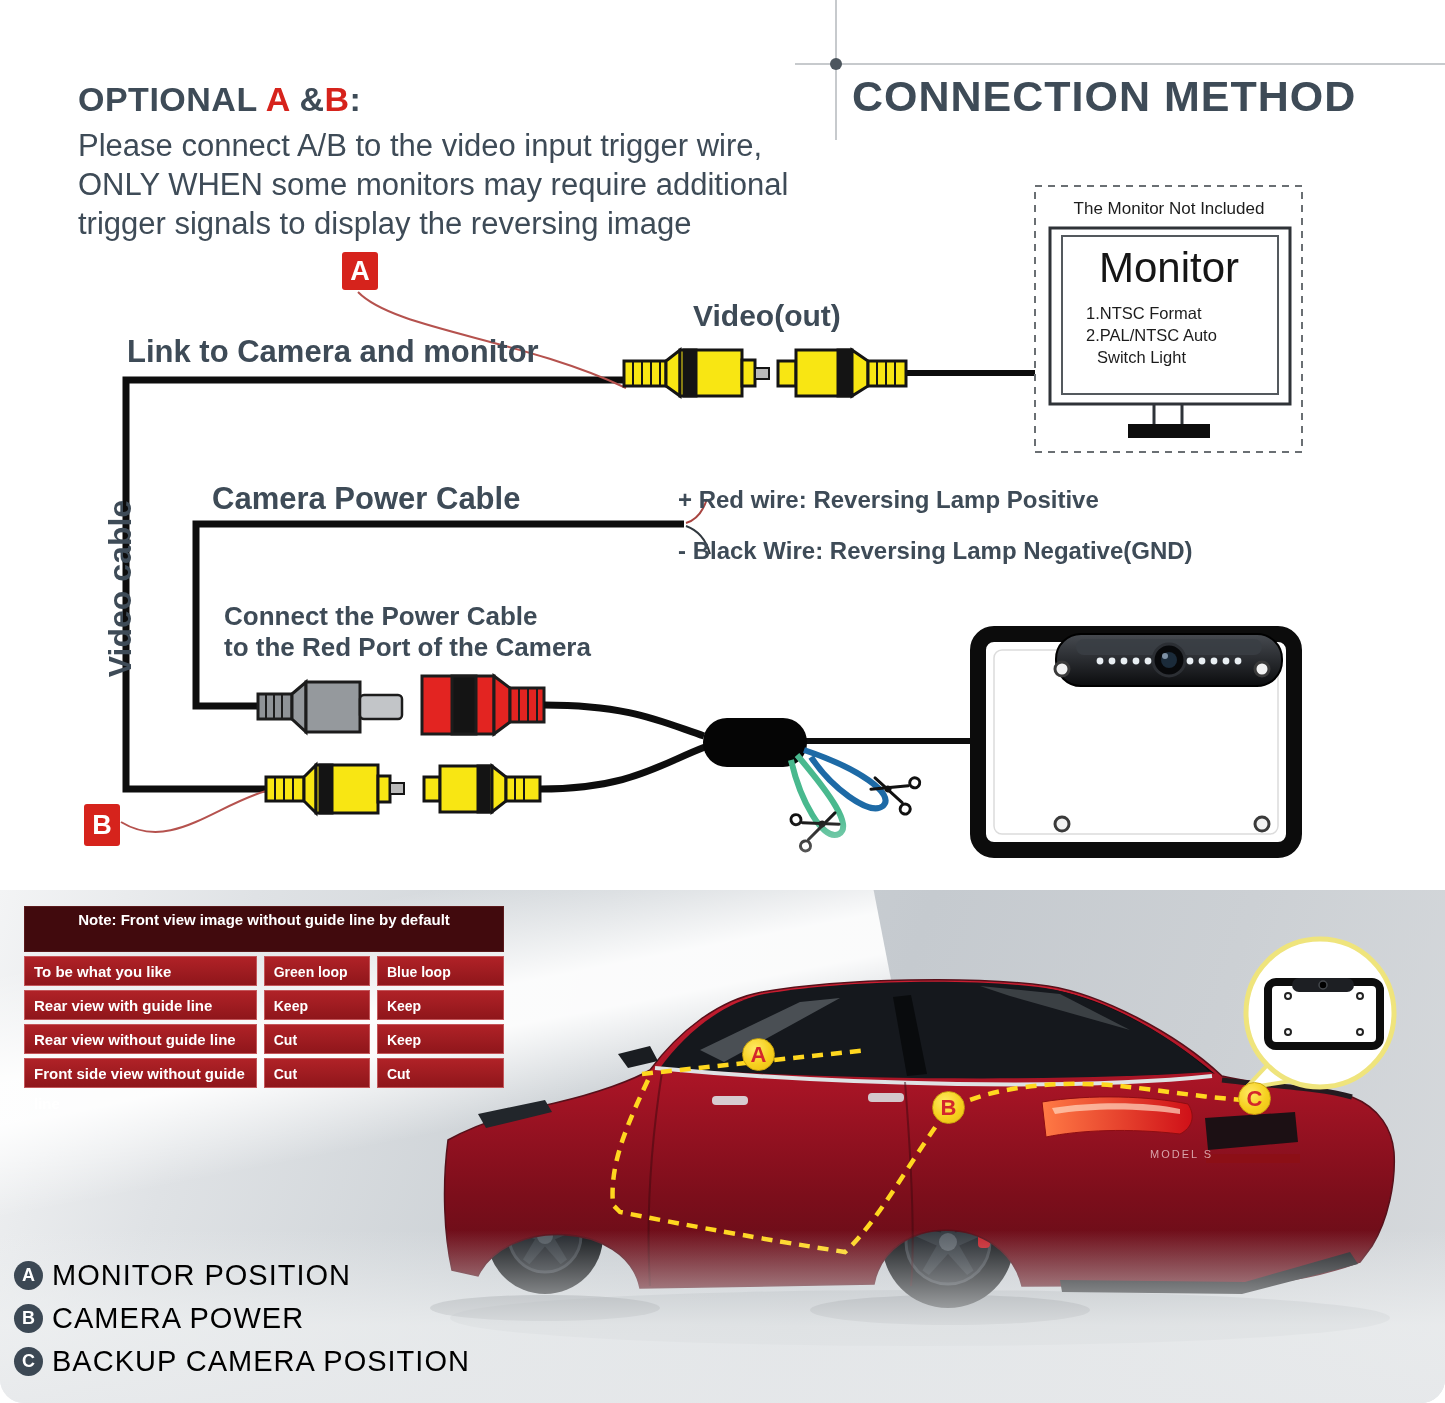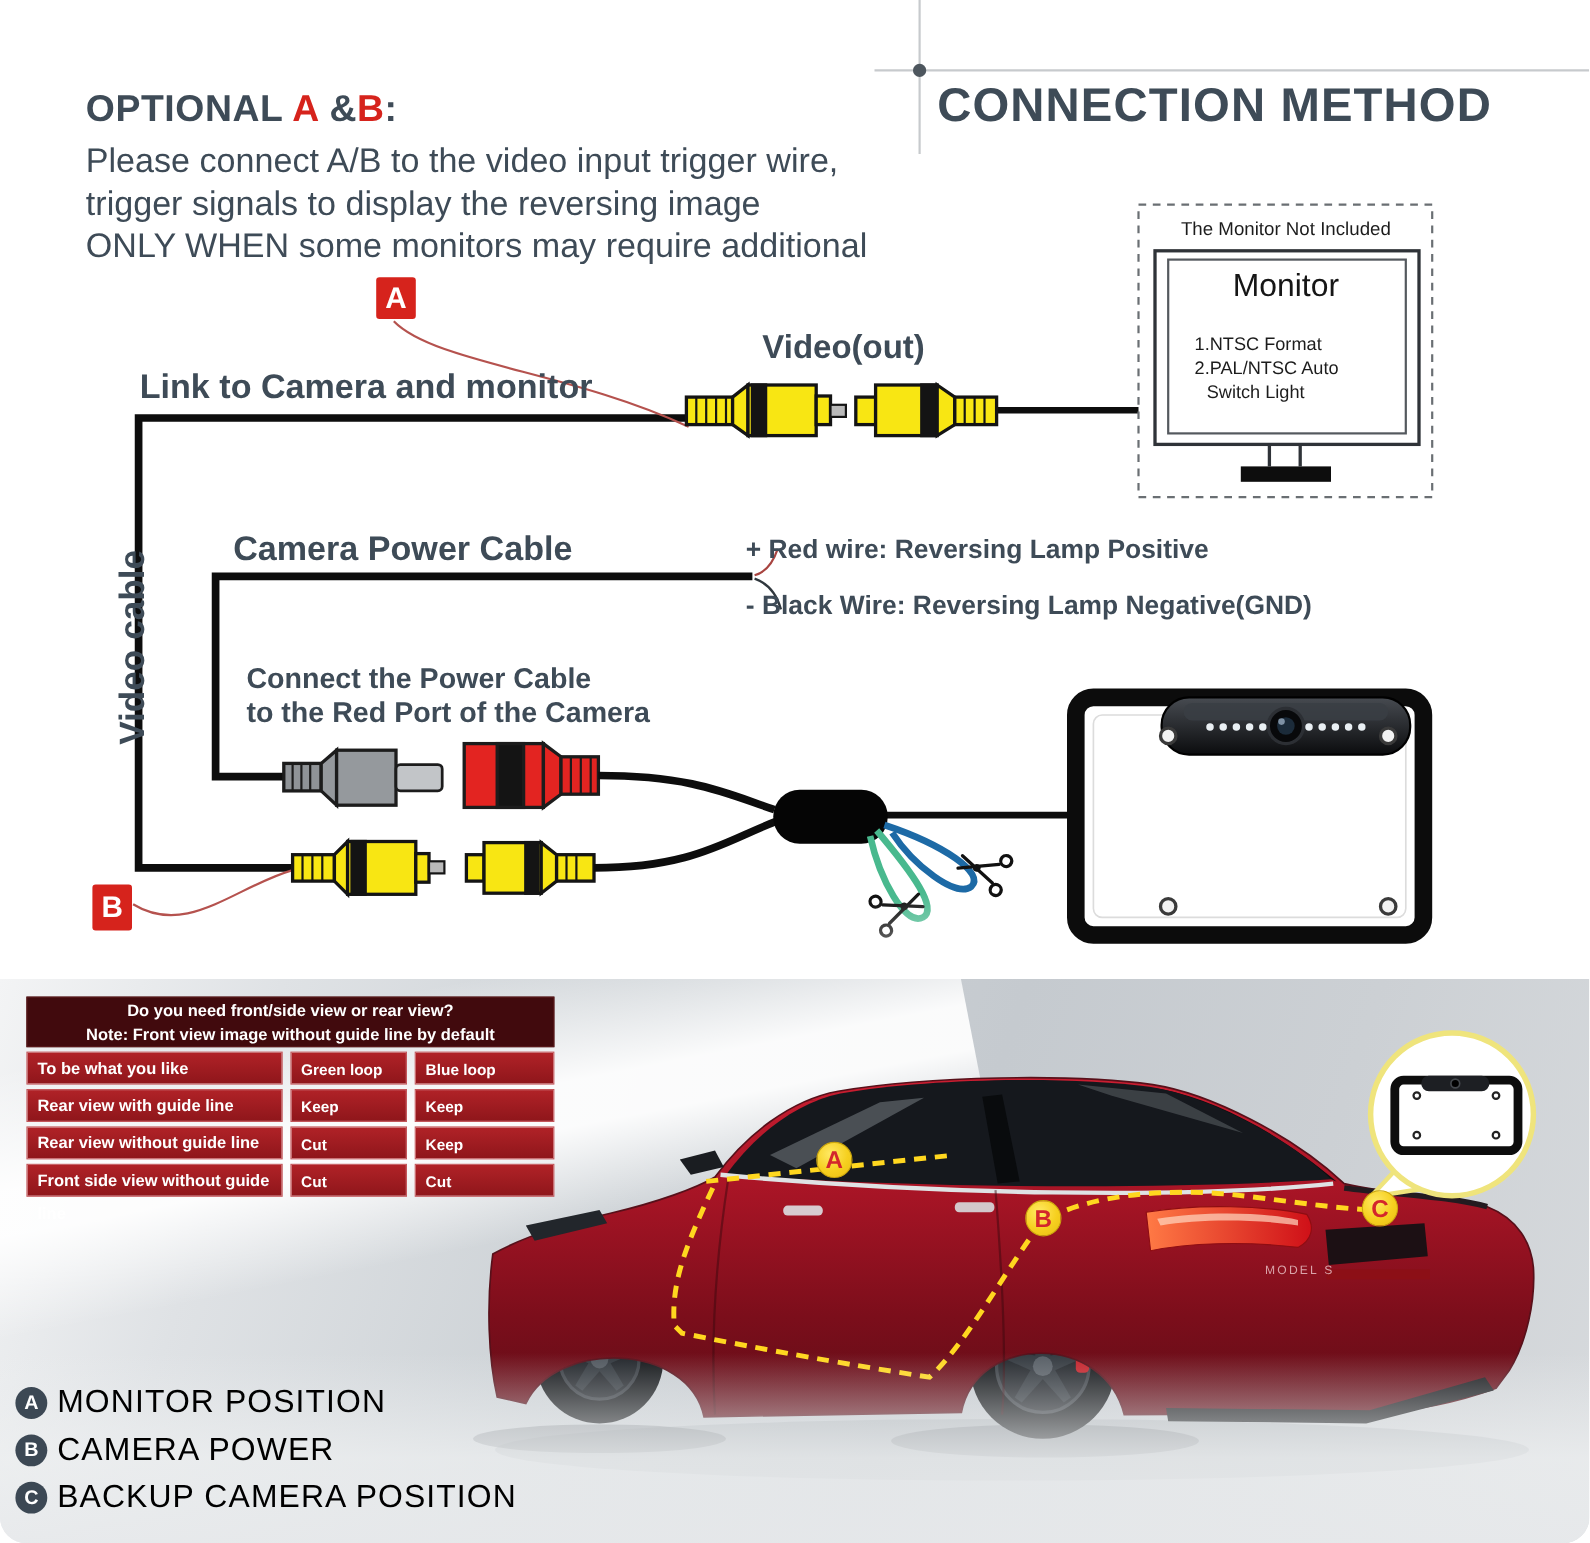--- a/index.html
+++ b/index.html
@@ -22,21 +22,21 @@
   .redwire-lbl { left:678px; top:486px; }
   .blackwire-lbl { left:678px; top:537px; }
   .connect-lbl { left:224px; top:601px; font-size:26px; line-height:31px; }
 
   .red-badge { background:#d6231c; color:#fff; font-weight:bold; font-size:27px;
                text-align:center; border-radius:3px; }
   .badge-a { left:342px; top:252px; width:36px; height:38px; line-height:38px; }
   .badge-b { left:84px; top:804px; width:36px; height:42px; line-height:42px; }
 
   .mon-not-incl { left:1036px; top:199px; width:266px; text-align:center; font-size:17px; color:#1c1c1c; }
-  .mon-name { left:1036px; top:244px; width:266px; text-align:center; font-size:29px; color:#161616; }
+  .mon-name { left:1036px; top:244px; width:266px; text-align:center; font-size:42px; color:#161616; }
   .mon-items { left:1086px; top:302px; font-size:16.5px; line-height:22px; color:#1c1c1c; }
   .mon-items .indent { padding-left:11px; }
   .yimu { left:1130px; top:795px; width:85px; text-align:center; font-size:13px; font-weight:bold;
           color:#ffffff; letter-spacing:3px; }
 
   
   .photo { left:0; top:890px; width:1445px; height:513px;
            background:linear-gradient(108deg,#f3f4f5 0%,#dfe2e5 16%,#cdd2d6 38%,#c5cacf 58%,#ccd0d4 78%,#d7dadd 100%); }
   .sweep { left:-160px; top:905px; width:1050px; height:240px;
            background:linear-gradient(180deg,rgba(255,255,255,0) 0%,rgba(255,255,255,.92) 45%,rgba(255,255,255,.92) 62%,rgba(255,255,255,0) 100%);
@@ -224,22 +224,22 @@
       <line x1="1182" y1="404" x2="1182" y2="424" stroke="#2f3338" stroke-width="3"></line>
       <rect x="1128" y="424" width="82" height="14" fill="#0d0d0d"></rect>
     </g>
   </svg>
 
   <div class="abs opt-head">
     <span class="slate">OPTIONAL </span><span class="red-txt">A</span><span class="slate"> &amp;</span><span class="red-txt">B</span><span class="slate">:</span>
   </div>
   <div class="abs opt-body">
     <div>Please connect A/B to the video input trigger wire,</div>
+    <div>ONLY WHEN some monitors may require additional</div>
     <div>trigger signals to display the reversing image</div>
-    <div>ONLY WHEN some monitors may require additional</div>
   </div>
 
   <div class="abs cm-title slate">CONNECTION METHOD</div>
 
   <div class="abs red-badge badge-a">A</div>
   <div class="abs red-badge badge-b">B</div>
 
   <div class="abs lbl link-lbl">Link to Camera and monitor</div>
   <div class="abs lbl vout-lbl">Video(out)</div>
   <div class="abs lbl vcable-lbl">Video cable</div>
@@ -367,21 +367,20 @@
             <circle cx="1360" cy="142" r="3"></circle>
         </g>
       </g>
     </g>
   </svg>
 
   <div class="abs floorglow"></div>
 
   <div class="abs cut-table">
     <div class="ct-header">
-      <div>Do you need front/side view or rear view?</div>
       <div>Note: Front view image without guide line by default</div>
     </div>
     <div class="ct-row">
       <div class="ct-cell ct-c1">To be what you like</div>
       <div class="ct-cell ct-c2">Green loop</div>
       <div class="ct-cell ct-c3">Blue loop</div>
     </div>
     <div class="ct-row">
       <div class="ct-cell ct-c1">Rear view with guide line</div>
       <div class="ct-cell ct-c2">Keep</div>

